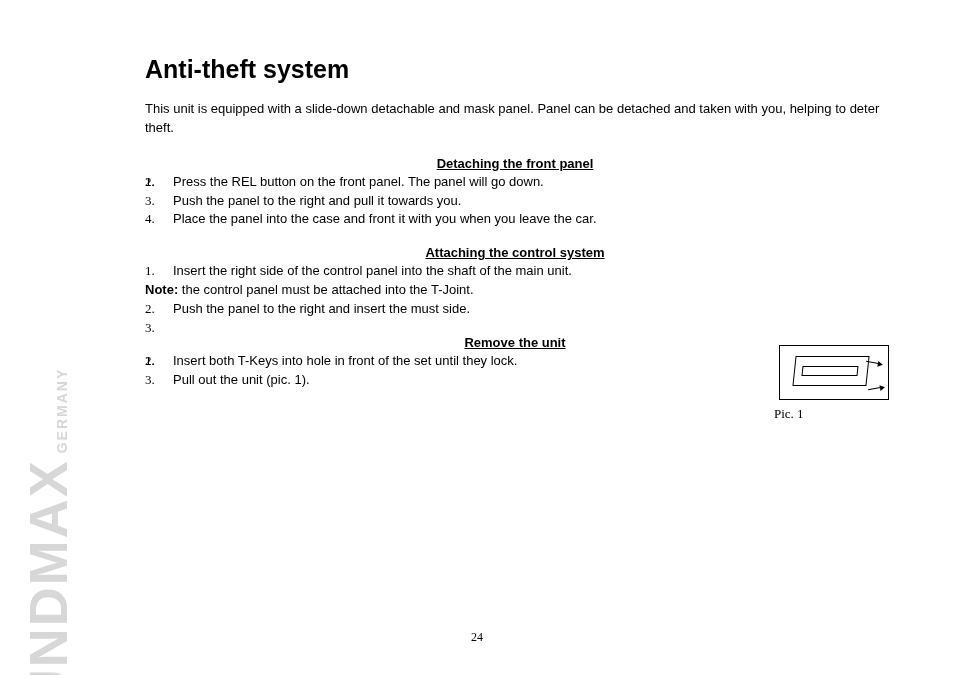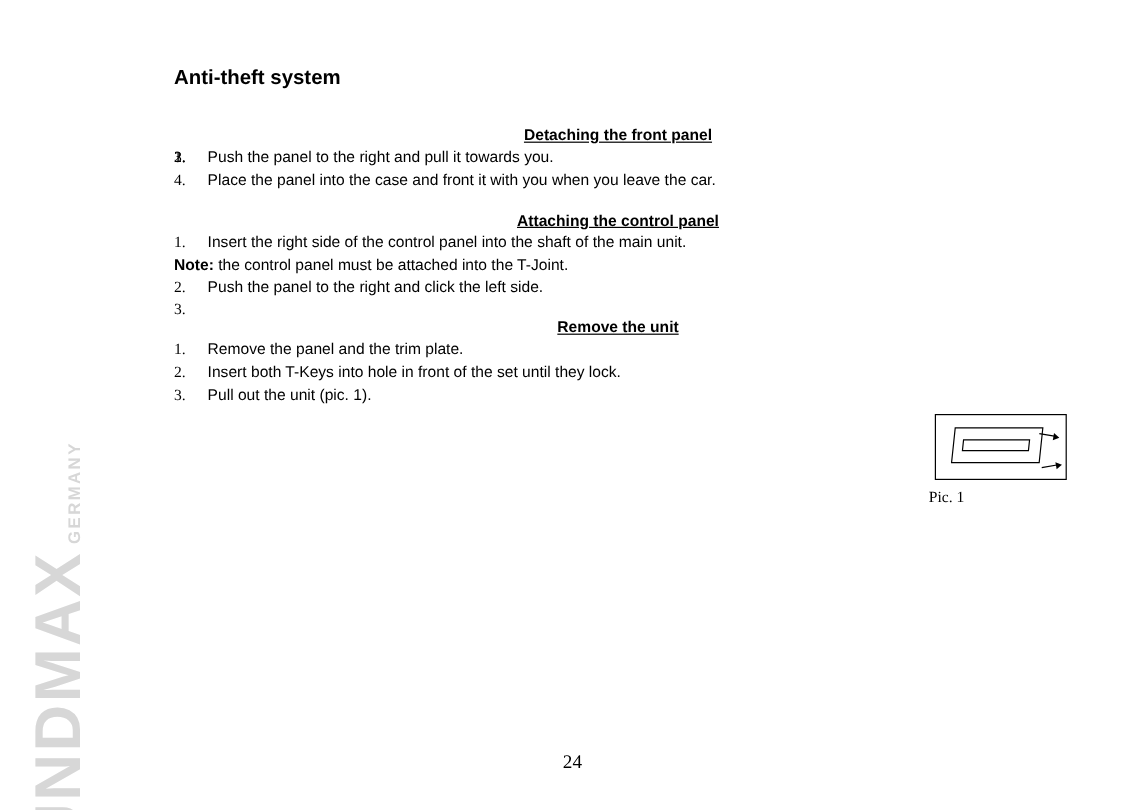--- a/index.html
+++ b/index.html
@@ -39,22 +39,22 @@
     }
     .content {
       position: absolute;
       left: 145px;
       top: 55px;
       width: 740px;
     }
     h1.title {
       font-family: Verdana, Geneva, sans-serif;
       font-weight: 700;
-      font-size: 17px;
-      margin-bottom: 30px;
+      font-size: 25px;
+      margin-bottom: 16px;
     }
     p.intro {
       font-size: 13px;
       line-height: 1.45;
       margin-bottom: 18px;
     }
     .section { margin-bottom: 16px; }
     .sec-head {
       font-size: 13px;
       font-weight: 700;
@@ -132,63 +132,64 @@
     .pic-caption {
       font-family: "Times New Roman", Times, serif;
       font-size: 13px;
     }
     .page-num {
       position: absolute;
       left: 0; right: 0;
       bottom: 30px;
       text-align: center;
       font-family: "Times New Roman", Times, serif;
-      font-size: 16px;
+      font-size: 12px;
     }
   </style>
 </head>
 <body>
 <div class="page">
 
   <div class="brand">
     <div class="brand-inner">
       <span class="brand-main">SOUNDMAX</span>
       <span class="brand-sub">GERMANY</span>
     </div>
   </div>
 
   <div class="content">
     <h1 class="title">Anti-theft system</h1>
+    <p class="intro">This unit is equipped with a slide-down detachable and mask panel. Panel can be detached and taken with you, helping to deter theft.</p>
 
     <div class="section">
       <div class="sec-head">Detaching the front panel</div>
       <ol class="steps">
         <li><span class="num">1.</span></li>
-        <li><span class="num">2.</span></li>
+        <li><span class="num">2.</span><span>Press the REL button on the front panel. The panel will go down.</span></li>
         <li><span class="num">3.</span><span>Push the panel to the right and pull it towards you.</span></li>
         <li><span class="num">4.</span><span>Place the panel into the case and front it with you when you leave the car.</span></li>
       </ol>
     </div>
 
     <div class="section">
-      <div class="sec-head">Attaching the control panel</div>
+      <div class="sec-head">Attaching the control system</div>
       <ol class="steps">
         <li><span class="num">1.</span><span>Insert the right side of the control panel into the shaft of the main unit.</span></li>
       </ol>
       <div class="note-line"><span class="note-label">Note:</span><span> the control panel must be attached into the T-Joint.</span></div>
       <ol class="steps">
-        <li><span class="num">2.</span><span>Push the panel to the right and click the left side.</span></li>
+        <li><span class="num">2.</span><span>Push the panel to the right and insert the must side.</span></li>
         <li><span class="num">3.</span></li>
       </ol>
     </div>
 
     <div class="section">
       <div class="sec-head">Remove the unit</div>
       <ol class="steps">
-        <li><span class="num">1.</span><span>Remove the panel and the trim plate.</span></li>
+        <li><span class="num">1.</span></li>
         <li><span class="num">2.</span><span>Insert both T-Keys into hole in front of the set until they lock.</span></li>
         <li><span class="num">3.</span><span>Pull out the unit (pic. 1).</span></li>
       </ol>
     </div>
   </div>
 
   <div class="figure">
     <div class="pic-box">
       <div class="unit"></div>
       <div class="slot"></div>

